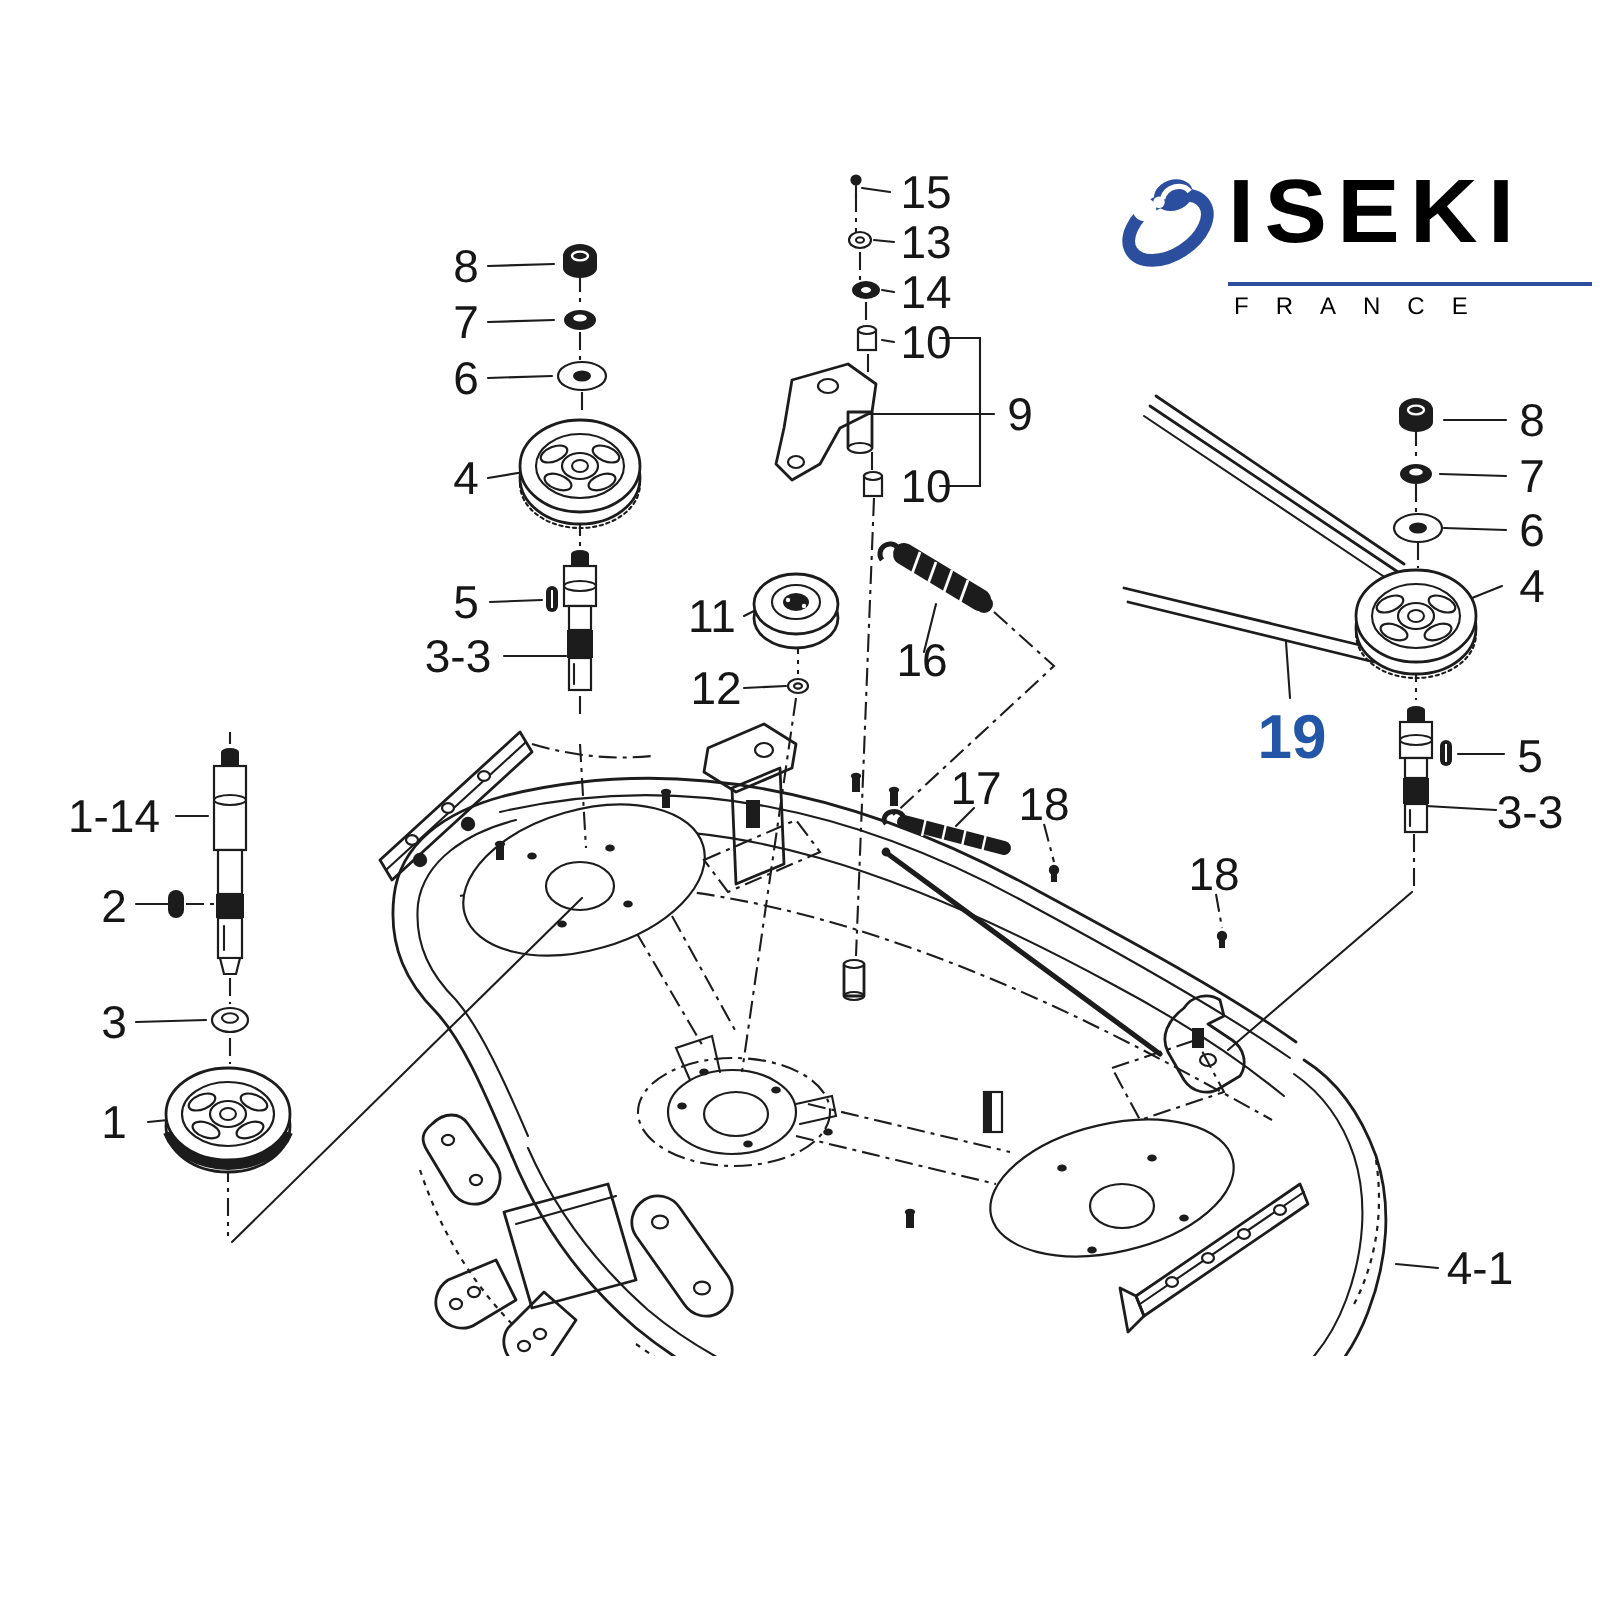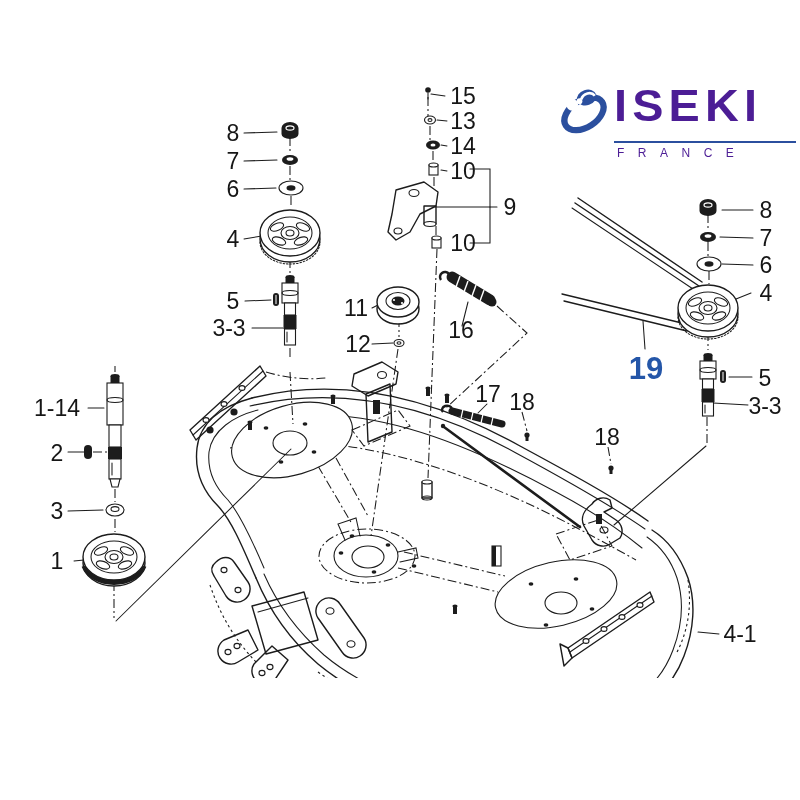--- a/index.html
+++ b/index.html
@@ -10,21 +10,21 @@
   .ln{stroke:#1c1c1c;fill:none;stroke-width:1.4;stroke-linecap:round;stroke-linejoin:round;}
   .thin{stroke:#1c1c1c;fill:none;stroke-width:1.05;stroke-linecap:round;}
   .dd{stroke:#1c1c1c;fill:none;stroke-width:1.05;stroke-dasharray:9 3 2 3;}
   .dot{stroke:#1c1c1c;fill:none;stroke-width:1.1;stroke-dasharray:2.5 3;}
   .dk{fill:#1c1c1c;stroke:none;}
   .wt{fill:#ffffff;stroke:#1c1c1c;stroke-width:1.4;}
   .wt2{fill:#ffffff;stroke:#1c1c1c;stroke-width:1.1;}
   .lbl{font:23px "Liberation Sans",sans-serif;fill:#161616;text-anchor:middle;}
   .lbl19{font:700 31px "Liberation Sans",sans-serif;fill:#2456a8;text-anchor:middle;}
   
-  .brand{position:absolute;left:556px;top:84px;width:240px;color:#4c1d95;}
+  .brand{position:absolute;left:556px;top:84px;width:240px;color:#000000;}
   .brand-row{display:flex;align-items:flex-start;}
   .brand-icon{width:56px;height:56px;margin-right:2px;flex:0 0 auto;}
   .brand-word{font-size:45px;font-weight:bold;letter-spacing:5px;line-height:44px;
               transform:scaleX(1.04);transform-origin:left top;white-space:nowrap;}
   .brand-sub{margin-left:58px;width:182px;border-top:2px solid #2b4f9e;margin-top:1px;
              padding-top:3px;font-size:12px;font-weight:500;letter-spacing:13.5px;
              text-indent:3px;white-space:nowrap;}
 </style>
 </head>
 <body>

